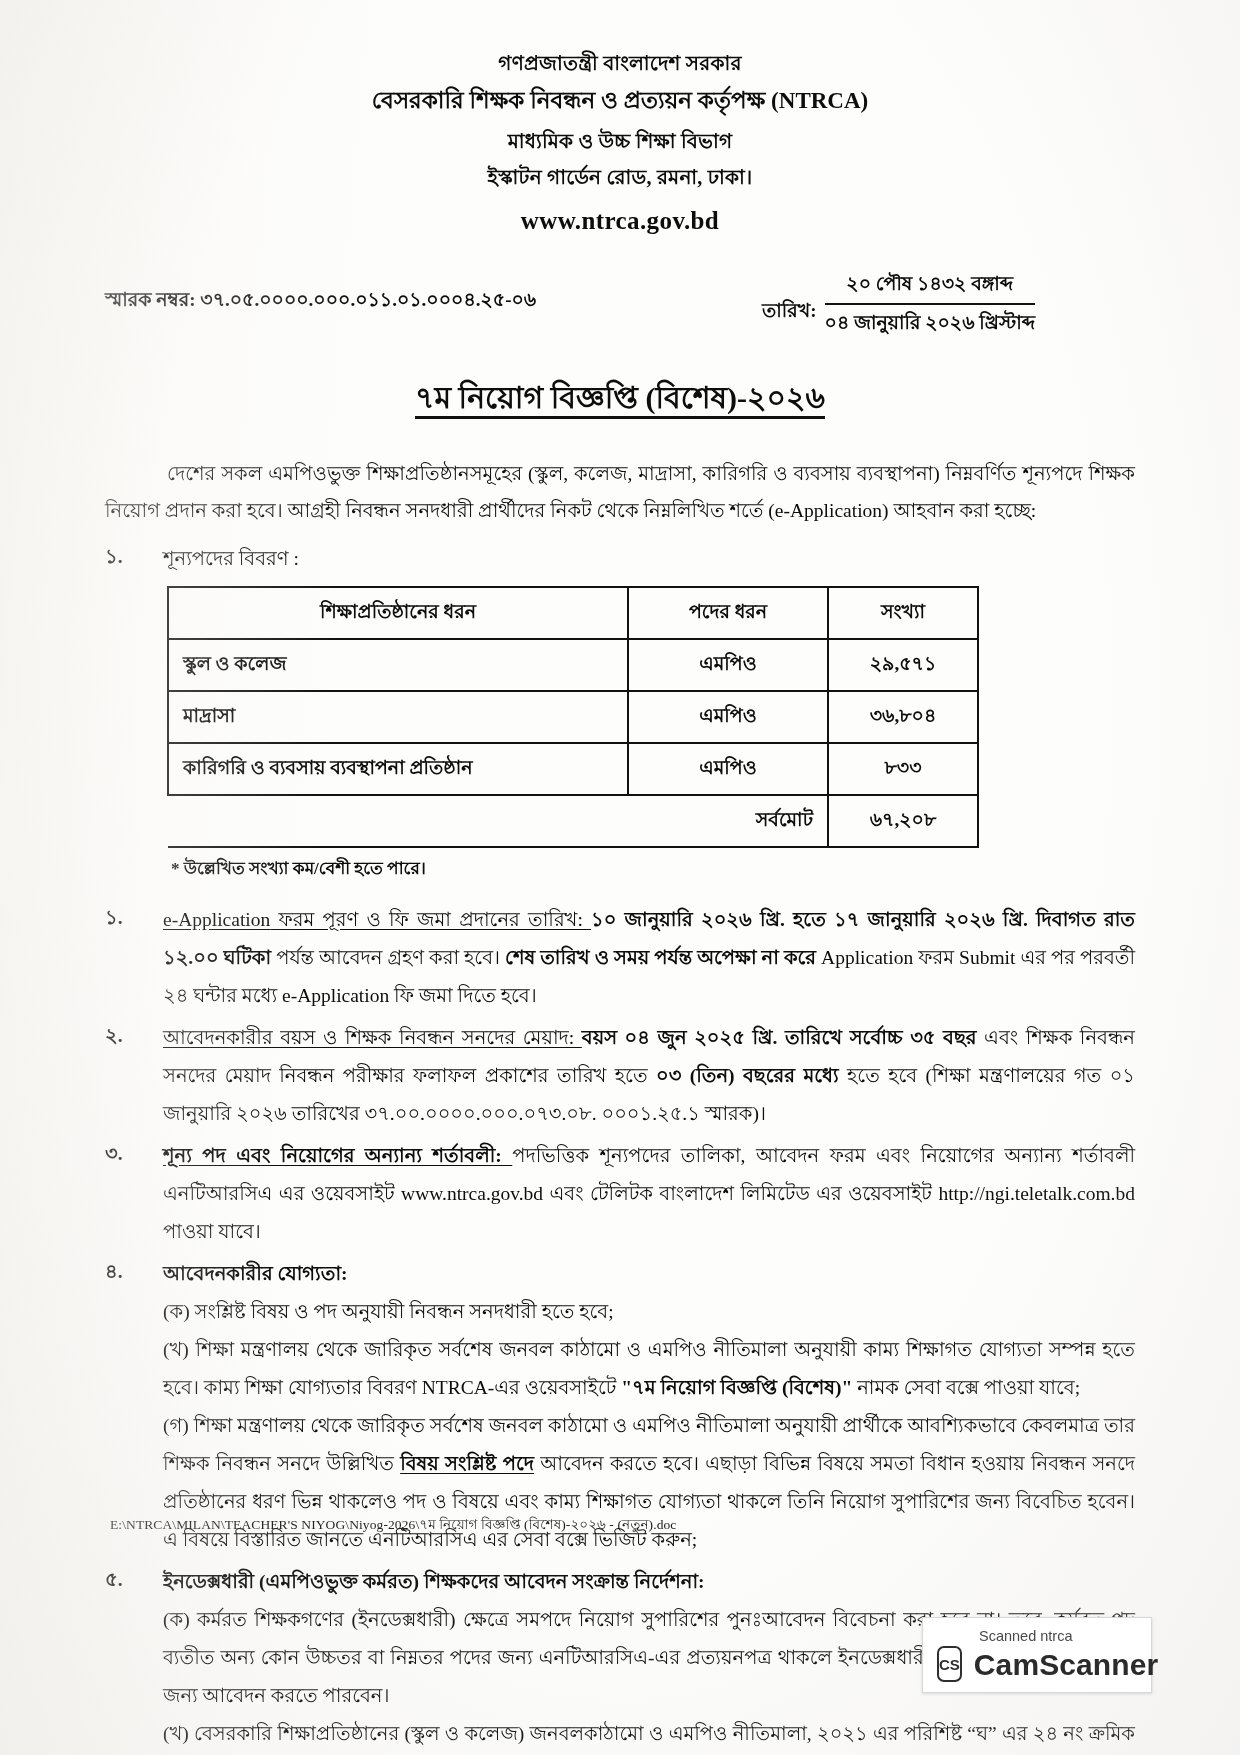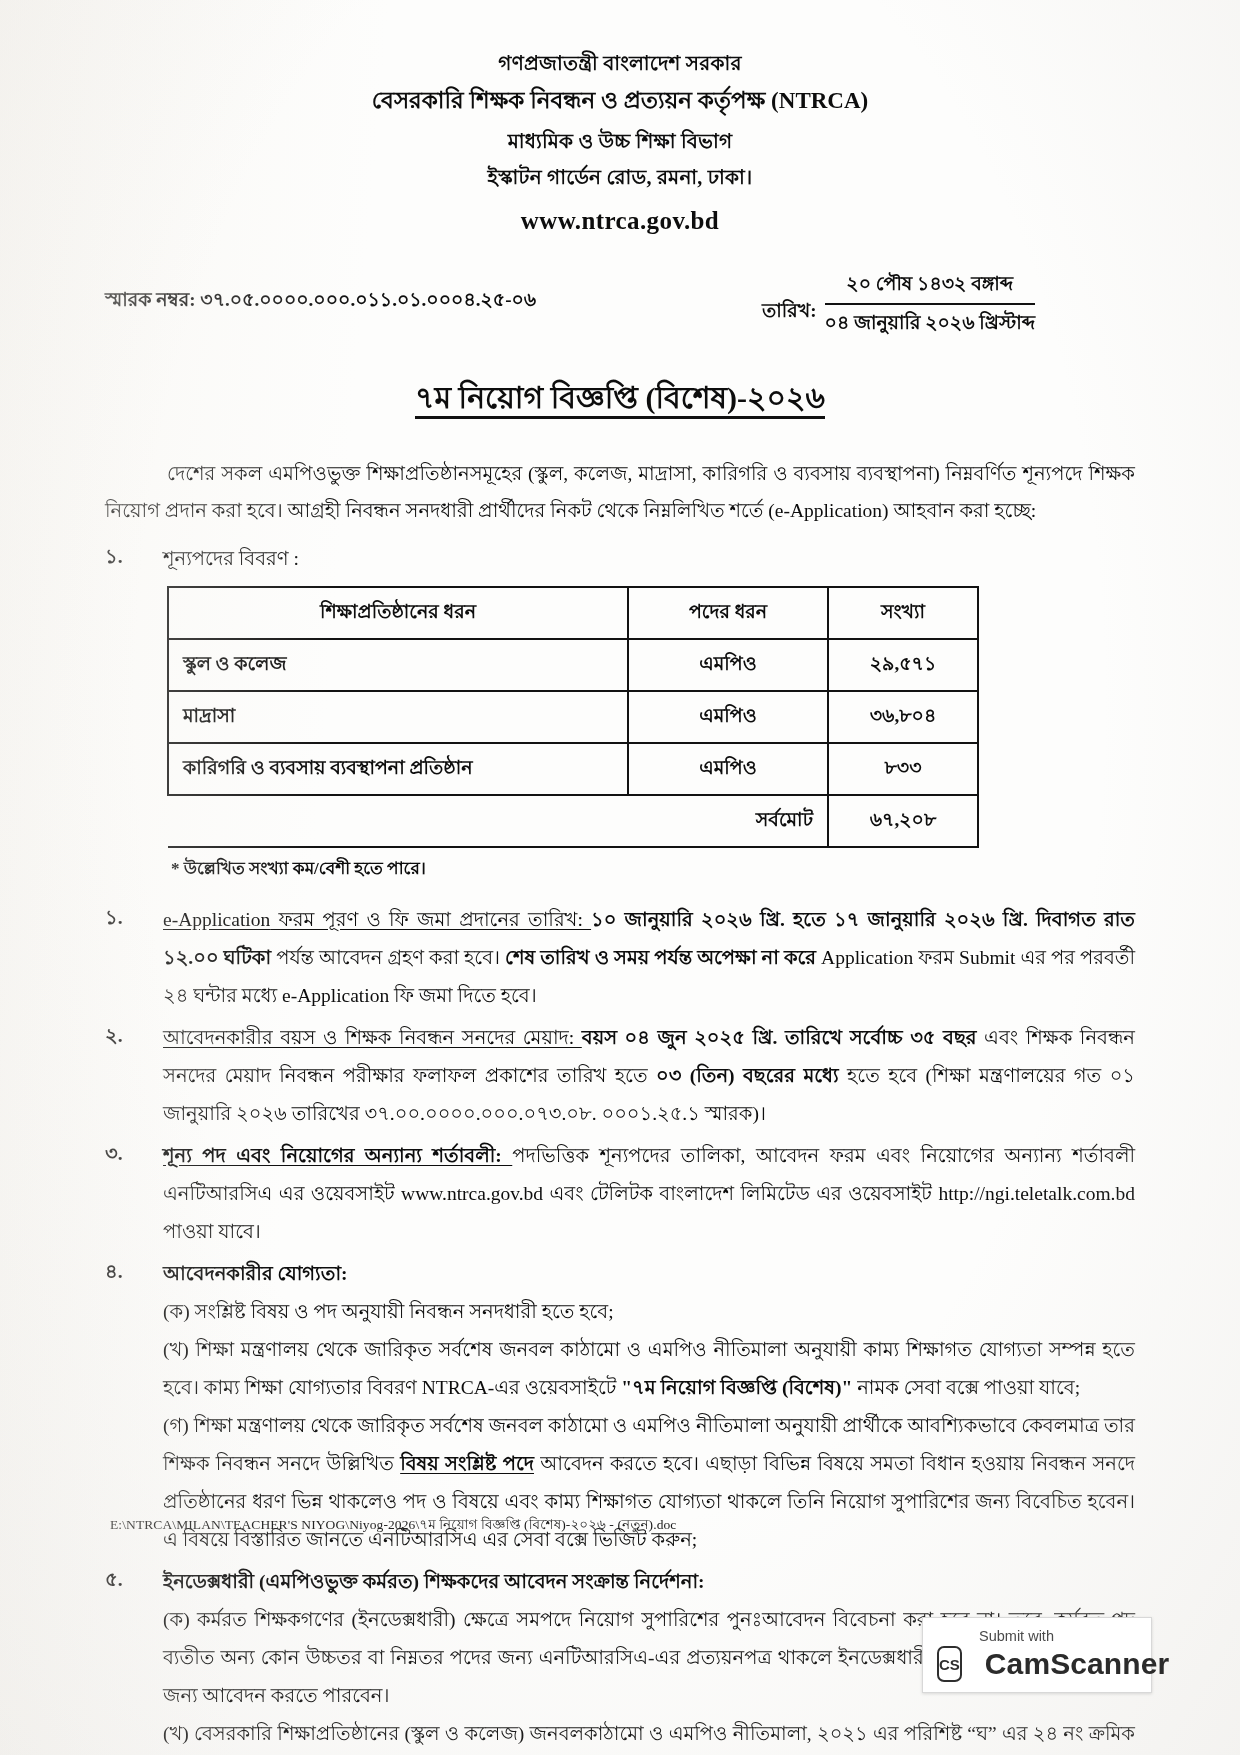--- a/index.html
+++ b/index.html
@@ -217,22 +217,22 @@
   }
   .cs-top {
     font-size: 14.5px;
     color: #4a4a4a;
     font-family: "Liberation Sans", sans-serif;
     margin-left: 42px;
     margin-bottom: 2px;
   }
   .cs-bot {
     display: flex;
-    align-items: center;
-    gap: 23px;
+    align-items: flex-end;
+    gap: 12px;
   }
   .cs-logo {
     width: 32px; height: 32px;
     border-radius: 7px;
     background: #ffffff;
     border: 2px solid #2f2f2f;
     color: #2f2f2f;
     font-family: "Liberation Sans", sans-serif;
     font-weight: 700;
     font-size: 15px;
@@ -357,21 +357,21 @@
         <p class="sub"><span>(ক) </span><span>কর্মরত শিক্ষকগণের (ইনডেক্সধারী) ক্ষেত্রে সমপদে নিয়োগ সুপারিশের পুনঃআবেদন বিবেচনা করা হবে না। তবে, কর্মরত পদ ব্যতীত অন্য কোন উচ্চতর বা নিম্নতর পদের জন্য এনটিআরসিএ-এর প্রত্যয়নপত্র থাকলে ইনডেক্সধারী শিক্ষকগণ উক্ত অন্য পদের জন্য আবেদন করতে পারবেন।</span></p>
         <p class="sub"><span>(খ) </span><span>বেসরকারি শিক্ষাপ্রতিষ্ঠানের (স্কুল ও কলেজ) জনবলকাঠামো ও এমপিও নীতিমালা, ২০২১ এর পরিশিষ্ট “ঘ” এর ২৪ নং ক্রমিক অনুযায়ী “বালিকা বিদ্যালয় ও মহিলা কলেজে সহকারী শিক্ষক (শারীরিক শিক্ষা) পদে শুধুমাত্র মহিলা প্রার্থীরাই আবেদনের যোগ্য হবেন”।</span></p>
       </div>
     </div>
 
   </div>
 
   <div class="footer-path">E:\NTRCA\MILAN\TEACHER'S NIYOG\Niyog-2026\৭ম নিয়োগ বিজ্ঞপ্তি (বিশেষ)-২০২৬ - (নতুন).doc</div>
 
   <div class="camscanner">
-    <div class="cs-top">Submit with</div>
+    <div class="cs-top">Scanned ntrca</div>
     <div class="cs-bot">
       <div class="cs-logo">CS</div>
       <div class="cs-name">CamScanner</div>
     </div>
   </div>
 
   <div class="scan-tint"></div>
 </div>
 
 </body></html>

